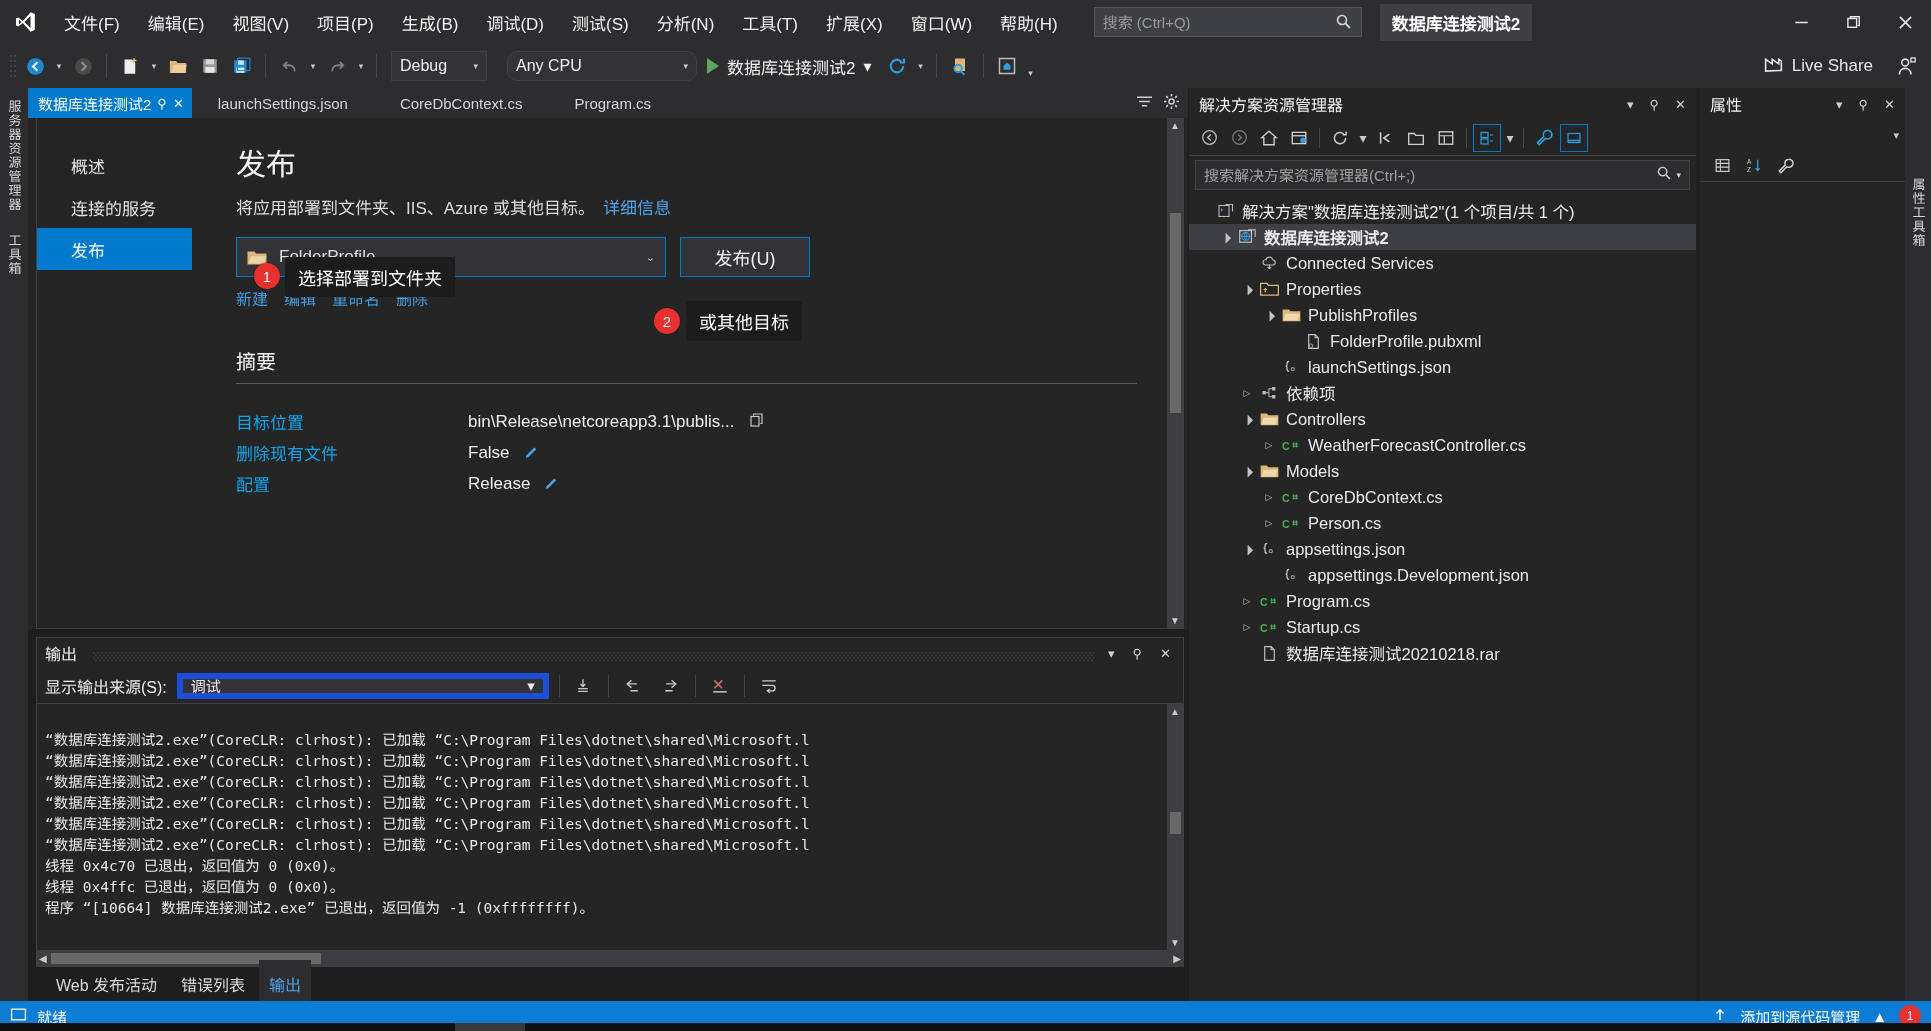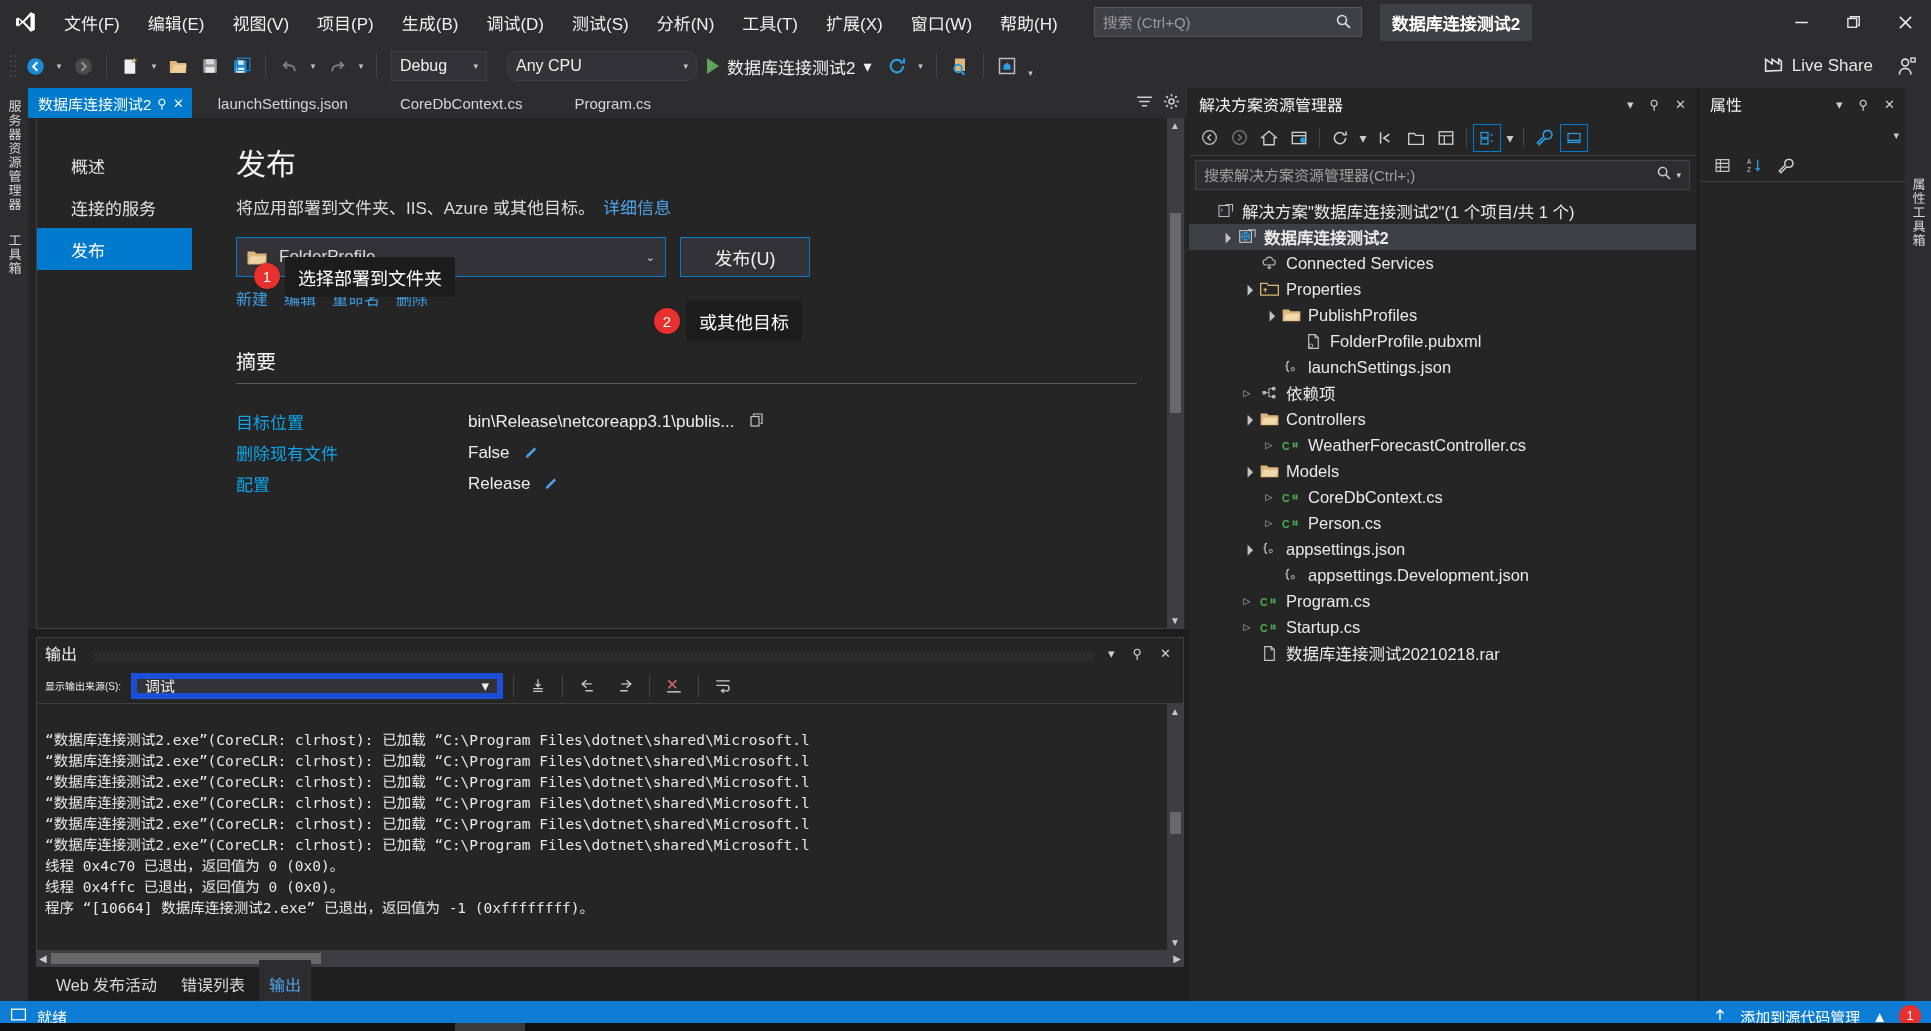--- a/index.html
+++ b/index.html
@@ -167,21 +167,21 @@
     height: 30px; display: flex; align-items: center; padding: 0 8px;
     font-size: 16px; color: #f0f0f0; gap: 10px;
   }
   .op-title .op-name { margin-right: 6px; }
   .op-dots { flex: 1; height: 10px; opacity: .35; }
   .op-tool { color: #d4d4d4; font-size: 13px; padding: 0 4px; }
   .op-bar {
     height: 36px; display: flex; align-items: center; gap: 10px; padding: 0 8px;
     border-bottom: 1px solid #3f3f46;
   }
-  .op-bar-label { font-size: 10px; color: #eeeeee; white-space: nowrap; }
+  .op-bar-label { font-size: 16px; color: #eeeeee; white-space: nowrap; }
   .op-combo {
     width: 372px; height: 26px; background: #333337; border: 6px solid #1d4ed8;
     display: flex; align-items: center; padding: 0 8px; font-size: 15px; color: #f0f0f0;
   }
   .op-combo .cval { flex: 1; }
   .op-sep { width: 1px; height: 22px; background: #464647; }
   .op-ico { width: 28px; height: 26px; display: flex; align-items: center; justify-content: center; color: #cfcfcf; }
   .op-body { flex: 1; display: flex; min-height: 0; }
   .op-text {
     flex: 1; overflow: hidden; padding: 5px 6px 0 8px;

